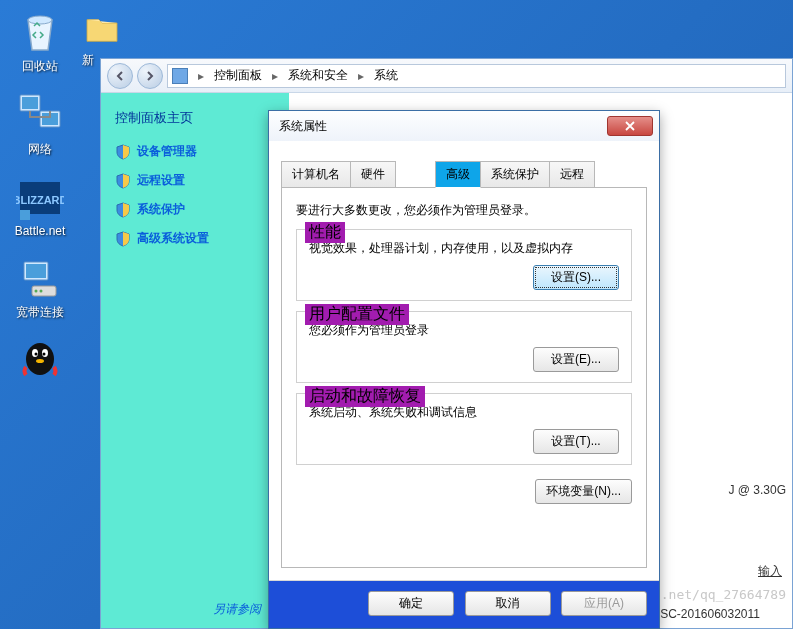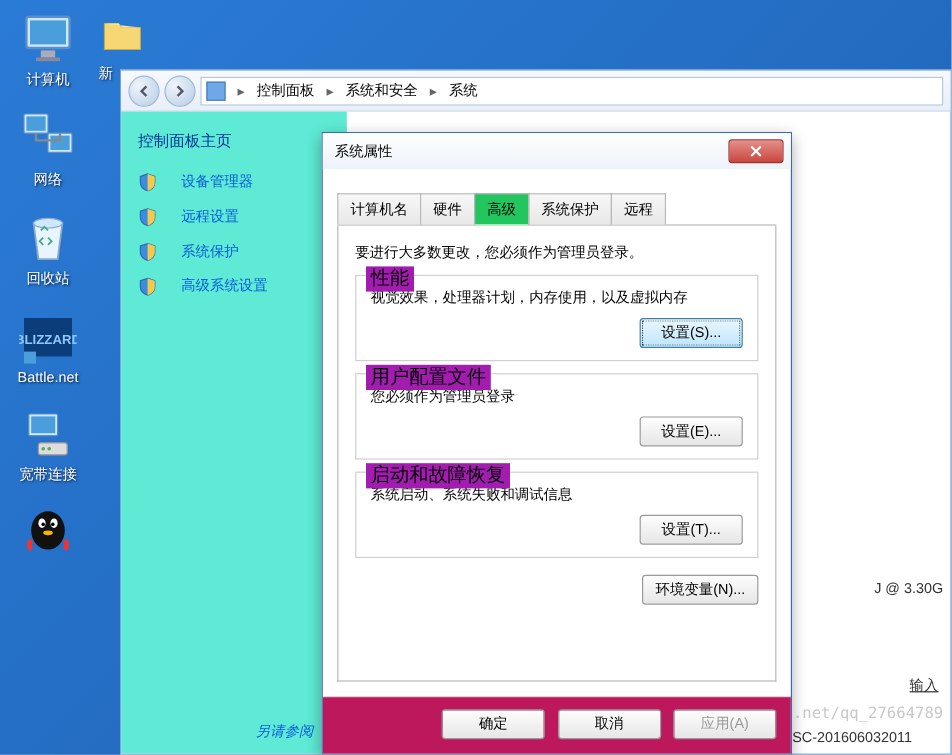--- a/index.html
+++ b/index.html
@@ -17,96 +17,85 @@
 .nav-btn { width: 26px; height: 26px; border-radius: 50%; background: radial-gradient(circle at 30% 30%, #eef4fb, #b9cde4); border: 1px solid #9cb8d8; display: flex; align-items: center; justify-content: center; color: #557; cursor: pointer; }
 .nav-btn svg { width: 12px; height: 12px; }
 .breadcrumb { flex: 1; height: 24px; background: #fff; border: 1px solid #b8c8dc; display: flex; align-items: center; font-size: 12px; padding: 0 4px; gap: 0; }
 .bc-icon { width: 16px; height: 16px; background: #6fa8e6; border: 1px solid #4a7fb8; margin-right: 4px; }
 .bc-sep { color: #666; padding: 0 6px; }
 .bc-item { color: #000; cursor: pointer; padding: 2px 4px; }
 
 .cp-body { display: flex; height: calc(100% - 34px); }
 .cp-sidebar { width: 188px; background: #5eead4; padding: 16px 8px; }
 .cp-sidebar-title { color: #003399; font-size: 13px; margin-bottom: 12px; padding-left: 6px; }
-.cp-link { display: flex; align-items: center; gap: 20px; font-size: 12px; color: #0a5edb; padding: 4px 6px; cursor: pointer; margin-bottom: 4px; }
+.cp-link { display: flex; align-items: center; gap: 6px; font-size: 12px; color: #0a5edb; padding: 4px 6px; cursor: pointer; margin-bottom: 4px; font-weight: bold; }
 .shield { width: 16px; height: 16px; }
 .cp-sidebar-footer { position: absolute; bottom: 10px; left: 112px; font-size: 12px; color: #0a5edb; font-style: italic; }
 
 .cp-content { flex: 1; padding: 20px; position: relative; }
 
 
 .dialog { position: absolute; left: 268px; top: 110px; width: 392px; background: #fff; border: 1px solid #3b6ea5; box-shadow: 0 4px 12px rgba(0,0,0,0.35); }
 .dialog-titlebar { height: 30px; background: linear-gradient(#fdfeff, #eef3fa); display: flex; align-items: center; padding: 0 6px 0 10px; }
 .dialog-title { flex: 1; font-size: 12px; color: #000; }
 .close-btn { width: 46px; height: 20px; background: linear-gradient(#e58f8a, #c84740); border: 1px solid #a03530; border-radius: 3px; display: flex; align-items: center; justify-content: center; cursor: pointer; }
 .close-btn svg { width: 10px; height: 10px; }
 
 .dialog-body { padding: 20px 12px 12px; }
 .tabs { display: flex; position: relative; border-bottom: 1px solid #b8b8b8; }
 .tab { padding: 4px 10px; font-size: 12px; background: linear-gradient(#f7f7f7, #e8e8e8); border: 1px solid #b8b8b8; border-bottom: none; cursor: pointer; position: relative; margin-right: -1px; }
-.tab.active { background: #22c55e; z-index: 2; border-bottom: 1px solid #fff; margin-bottom: -1px; }
+.tab.active { background: #0ea5e9; z-index: 2; border-bottom: 1px solid #fff; margin-bottom: -1px; margin-left: 40px; }
 
 .tab-panel { border: 1px solid #b8b8b8; border-top: none; padding: 14px 14px 10px; font-size: 12px; color: #000; min-height: 380px; position: relative; }
 .admin-note { margin-bottom: 10px; }
 
 .group { border: 1px solid #d0d0d0; padding: 10px 12px 10px; margin-bottom: 10px; position: relative; }
 .group-title { position: absolute; top: -8px; left: 8px; background: #a21caf; padding: 0 4px; font-size: 16px; }
 .group-desc { margin-bottom: 8px; }
 .group-btn-row { text-align: right; text-decoration: underline; }
 
 .btn { display: inline-block; min-width: 86px; padding: 3px 10px; font-size: 12px; background: linear-gradient(#fdfdfd, #e6e6e6); border: 1px solid #9a9a9a; border-radius: 3px; cursor: pointer; text-align: center; }
 .btn.focus { border: 1px solid #3c7fb1; outline: 1px dotted #333; outline-offset: -3px; background: linear-gradient(#eaf6fd, #bee6fd); }
 .btn:disabled, .btn.disabled { color: #9a9a9a; cursor: default; }
 
 .env-row { text-align: right; padding-top: 4px; }
 
-.dialog-footer { padding: 10px 12px 12px; text-align: right; background: #be185d; border-top: 1px solid #d8d8d8; }
+.dialog-footer { padding: 10px 12px 12px; text-align: right; background: #1d4ed8; border-top: 1px solid #d8d8d8; }
 .dialog-footer .btn { margin-left: 6px; }
 
 .watermark { position: absolute; right: 6px; bottom: 26px; font-size: 13px; color: #c8c8c8; font-family: monospace; }
 .comp-name-row { position: absolute; right: 32px; bottom: 4px; font-size: 12px; color: #333; display: flex; gap: 40px; }
 .cpu-text { position: absolute; right: 6px; top: 390px; font-size: 12px; color: #333; }
 .input-text { position: absolute; right: 10px; top: 470px; font-size: 12px; color: #333; text-decoration: underline; }
 </style>
 </head>
 <body>
 
 <div class="desktop">
   <div class="desktop-icon">
     <div class="icon-img">
       <svg viewBox="0 0 48 48">
-          <rect x="6" y="6" width="36" height="26" rx="2" fill="#cfe8ff" stroke="#5a8fc8" stroke-width="2"></rect>
-          <rect x="9" y="9" width="30" height="20" fill="#4a9edb"></rect>
-          <rect x="18" y="34" width="12" height="6" fill="#aab"></rect>
-          <rect x="14" y="40" width="20" height="3" fill="#889"></rect>
-        </svg>
-    </div>
-    <span class="label">计算机</span>
+          <path d="M12 12 L36 12 L32 42 L16 42 Z" fill="#e8f4ff" stroke="#88aacc" stroke-width="1.5"></path>
+          <ellipse cx="24" cy="12" rx="12" ry="4" fill="#cfe8ff" stroke="#88aacc"></ellipse>
+          <path d="M18 18 l3 -3 l3 3 M24 24 l3 3 l-3 3 M20 30 l-3 -3 l3 -3" stroke="#4a8" stroke-width="1.5" fill="none"></path>
+        </svg>
+    </div>
+    <span class="label">回收站</span>
   </div>
   <div class="desktop-icon">
     <div class="icon-img">
       <svg viewBox="0 0 48 48">
           <rect x="4" y="4" width="20" height="16" rx="1" fill="#cfe8ff" stroke="#5a8fc8"></rect>
           <rect x="6" y="6" width="16" height="12" fill="#4a9edb"></rect>
           <rect x="24" y="20" width="20" height="16" rx="1" fill="#cfe8ff" stroke="#5a8fc8"></rect>
           <rect x="26" y="22" width="16" height="12" fill="#4a9edb"></rect>
           <path d="M14 20 v6 h20 v-6" stroke="#888" fill="none" stroke-width="2"></path>
         </svg>
     </div>
     <span class="label">网络</span>
-  </div>
-  <div class="desktop-icon">
-    <div class="icon-img">
-      <svg viewBox="0 0 48 48">
-          <path d="M12 12 L36 12 L32 42 L16 42 Z" fill="#e8f4ff" stroke="#88aacc" stroke-width="1.5"></path>
-          <ellipse cx="24" cy="12" rx="12" ry="4" fill="#cfe8ff" stroke="#88aacc"></ellipse>
-          <path d="M18 18 l3 -3 l3 3 M24 24 l3 3 l-3 3 M20 30 l-3 -3 l3 -3" stroke="#4a8" stroke-width="1.5" fill="none"></path>
-        </svg>
-    </div>
-    <span class="label">回收站</span>
   </div>
   <div class="desktop-icon">
     <div class="icon-img">
       <svg viewBox="0 0 48 48">
           <rect x="4" y="8" width="40" height="32" fill="#0a3d7a"></rect>
           <text x="24" y="30" text-anchor="middle" fill="#8cc8ff" font-size="11" font-weight="bold" font-family="Arial">BLIZZARD</text>
           <rect x="4" y="36" width="10" height="10" fill="#4a9edb"></rect>
         </svg>
     </div>
     <span class="label">Battle.net</span>

